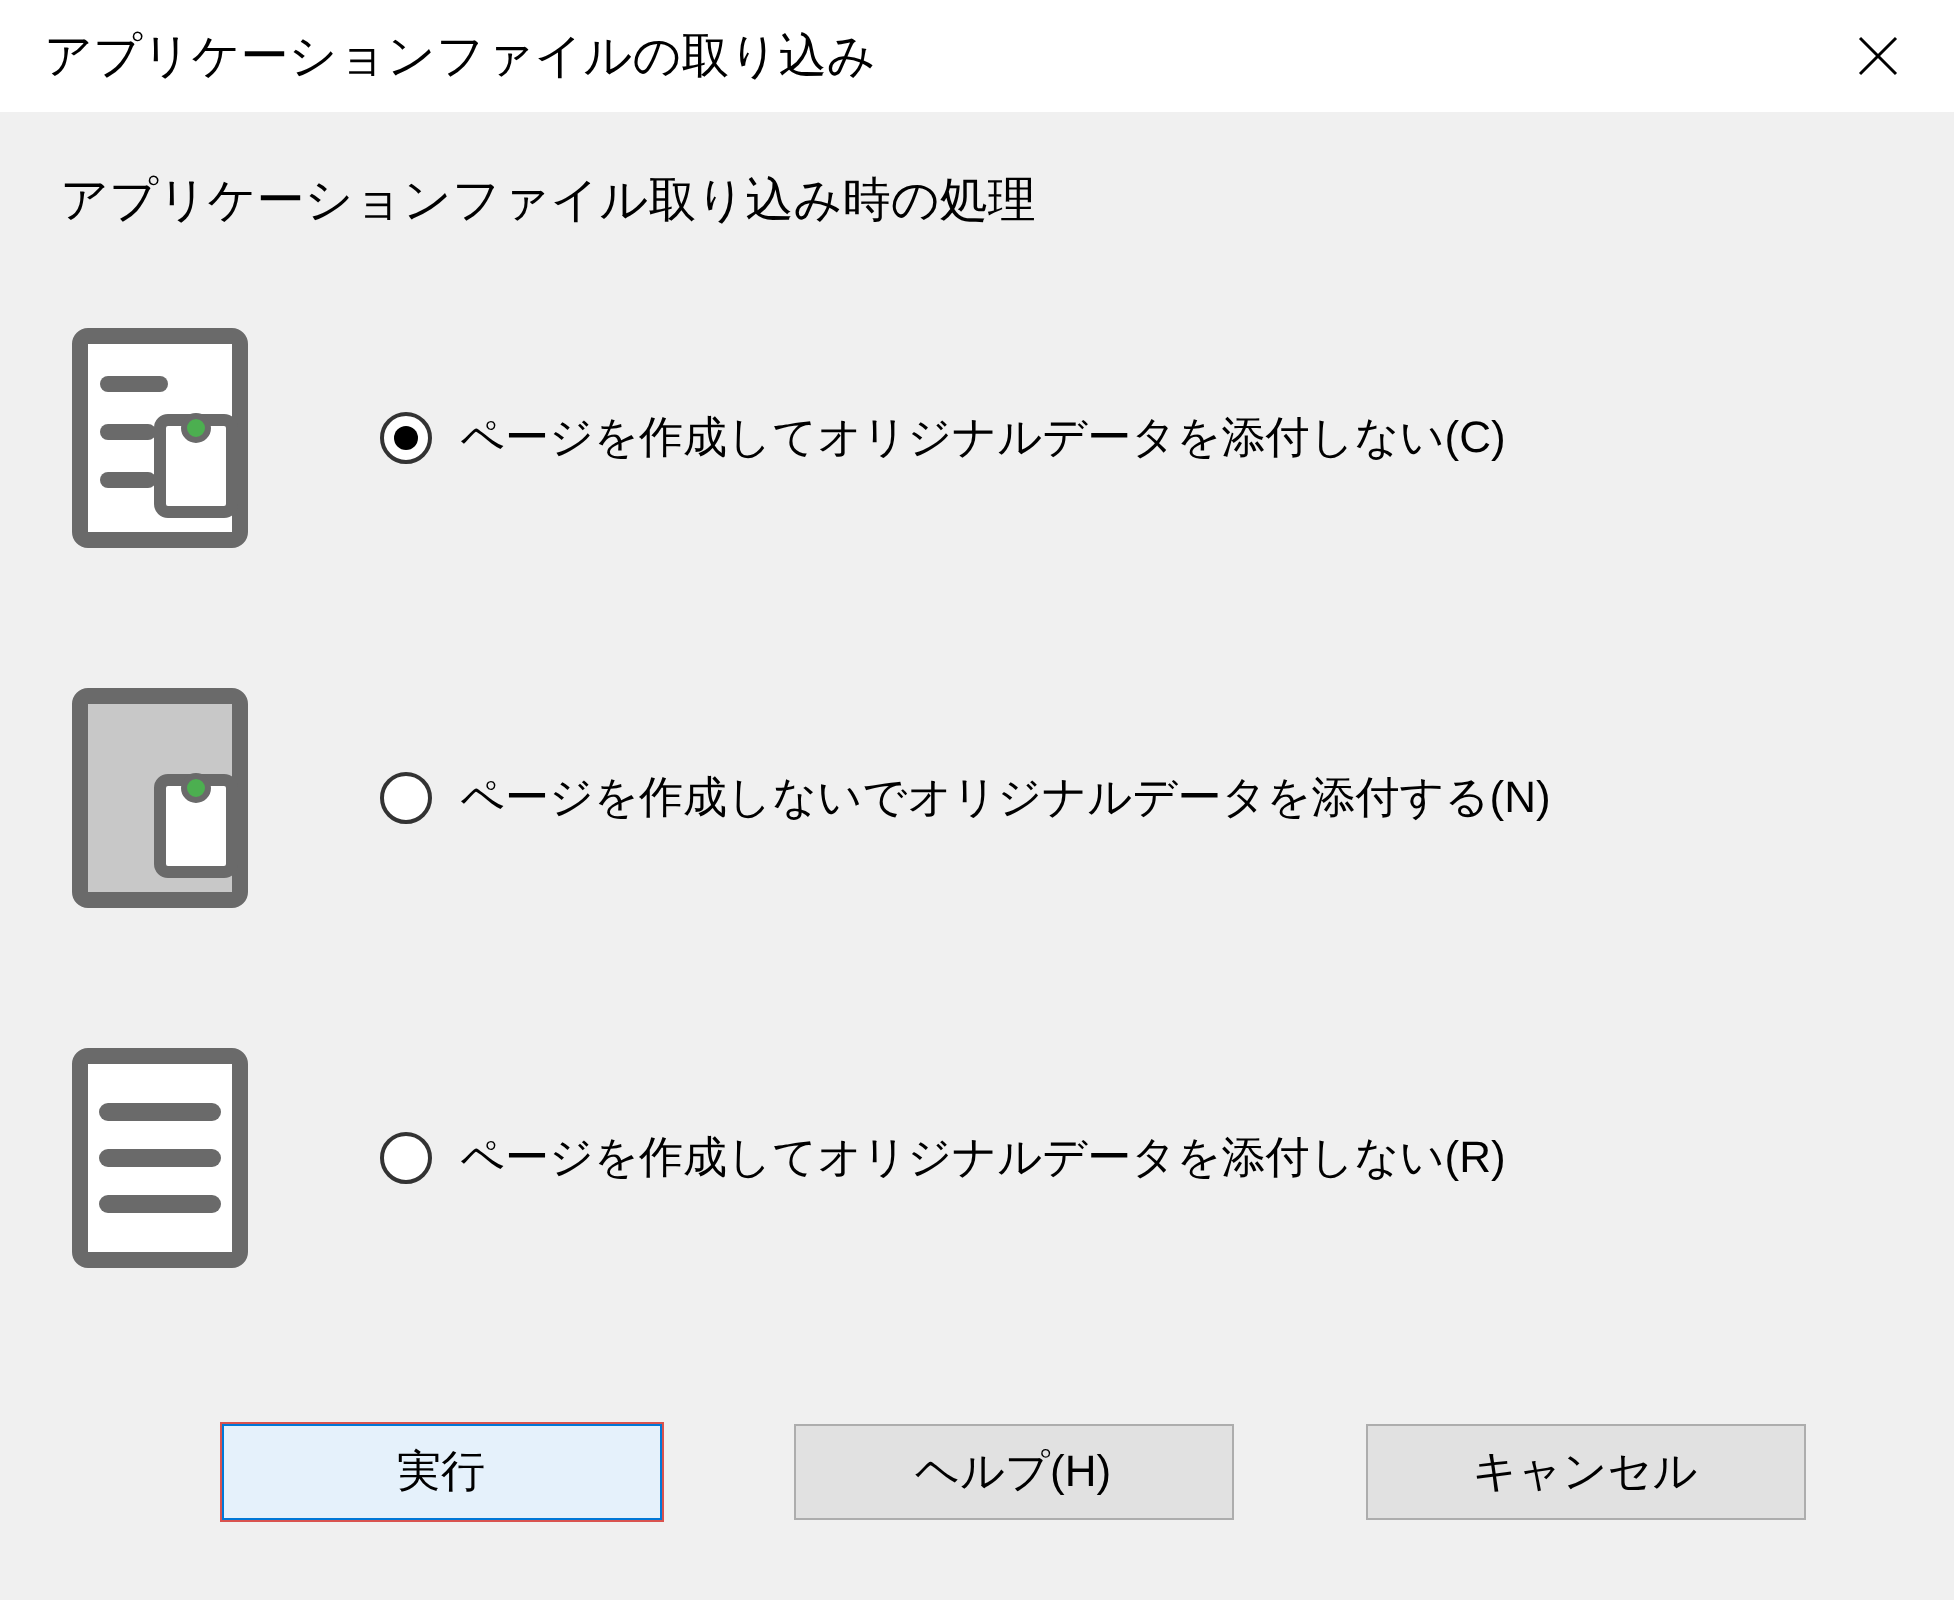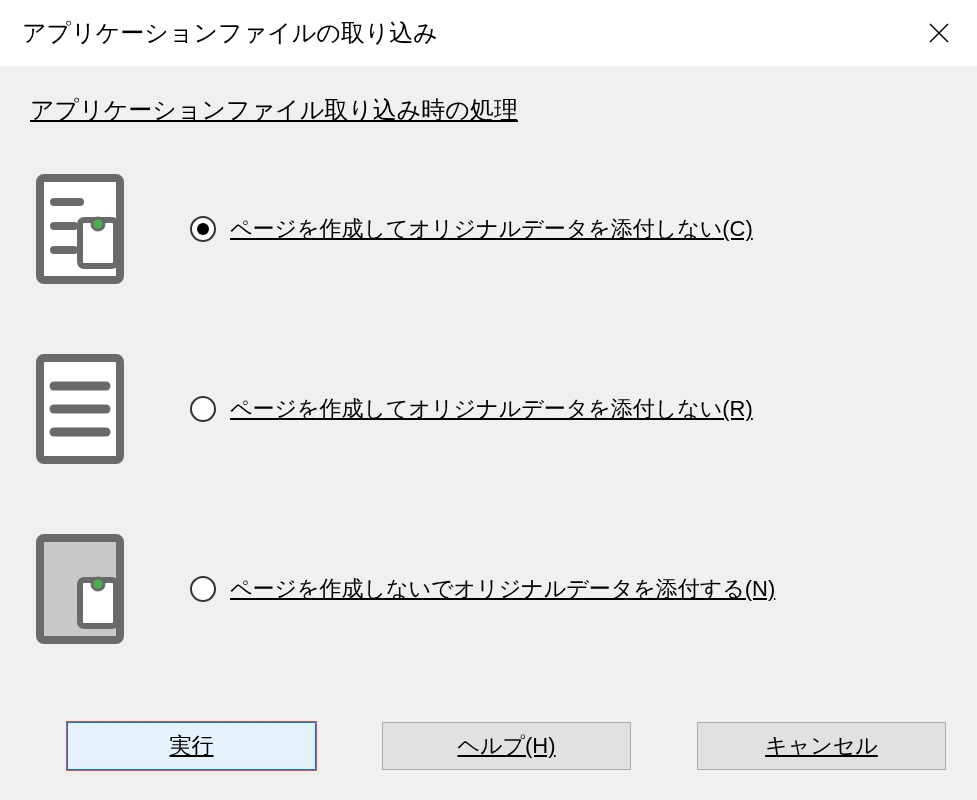--- a/index.html
+++ b/index.html
@@ -9,42 +9,41 @@
     height: 800px;
     background: #f0f0f0;
     font-family: "Yu Gothic UI", "Meiryo", "MS PGothic", sans-serif;
     font-size: 20px;
     color: #000;
   }
   .titlebar {
     display: flex;
     align-items: center;
     justify-content: space-between;
-    height: 66px;
+    height: 56px;
     background: #ffffff;
     padding: 0 18px 0 22px;
     box-sizing: border-box;
   }
   .titlebar .title {
     font-size: 24px;
     color: #000;
   }
   .close-btn {
     width: 40px;
     height: 40px;
     display: flex;
     align-items: center;
     justify-content: center;
     cursor: pointer;
   }
   .close-btn svg { display:block; }
 
   .body {
     padding: 28px 30px 0 30px;
-    text-decoration: underline;
   }
   .subtitle {
     font-size: 24px;
     color: #000;
     margin-bottom: 48px;
   }
 
   .option-row {
     display: flex;
     align-items: center;
@@ -80,21 +79,21 @@
     color: #000;
   }
 
   .button-row {
     display: flex;
     justify-content: center;
     gap: 30px;
     padding-top: 8px;
   }
   .btn {
-    width: 249px;
+    width: 220px;
     height: 48px;
     border: 1px solid #adadad;
     background: #e1e1e1;
     font-size: 22px;
     display: flex;
     align-items: center;
     justify-content: center;
     cursor: pointer;
     box-sizing: border-box;
     margin-left: 36px;
@@ -135,40 +134,40 @@
         <circle cx="68" cy="50" r="6" fill="#4caf50" stroke="#6a6a6a" stroke-width="3"></circle>
       </svg>
     </div>
     <div class="radio checked"></div>
     <div class="option-label">ページを作成してオリジナルデータを添付しない(C)</div>
   </div>
 
   <div class="option-row">
     <div class="icon-slot">
       <svg width="100" height="110" viewBox="0 0 100 110">
+        <rect x="10" y="4" width="80" height="102" rx="4" fill="#c8c8c8" stroke="#6a6a6a" stroke-width="8"></rect>
+        <rect x="50" y="46" width="36" height="46" rx="4" fill="#fff" stroke="#6a6a6a" stroke-width="6"></rect>
+        <circle cx="68" cy="50" r="6" fill="#4caf50" stroke="#6a6a6a" stroke-width="3"></circle>
+      </svg>
+    </div>
+    <div class="radio"></div>
+    <div class="option-label">ページを作成しないでオリジナルデータを添付する(N)</div>
+  </div>
+
+  <div class="option-row">
+    <div class="icon-slot">
+      <svg width="100" height="110" viewBox="0 0 100 110">
         <rect x="10" y="4" width="80" height="102" rx="4" fill="#fff" stroke="#6a6a6a" stroke-width="8"></rect>
         <line x1="24" y1="32" x2="76" y2="32" stroke="#6a6a6a" stroke-width="9" stroke-linecap="round"></line>
         <line x1="24" y1="55" x2="76" y2="55" stroke="#6a6a6a" stroke-width="9" stroke-linecap="round"></line>
         <line x1="24" y1="78" x2="76" y2="78" stroke="#6a6a6a" stroke-width="9" stroke-linecap="round"></line>
       </svg>
     </div>
     <div class="radio"></div>
     <div class="option-label">ページを作成してオリジナルデータを添付しない(R)</div>
   </div>
 
-  <div class="option-row">
-    <div class="icon-slot">
-      <svg width="100" height="110" viewBox="0 0 100 110">
-        <rect x="10" y="4" width="80" height="102" rx="4" fill="#c8c8c8" stroke="#6a6a6a" stroke-width="8"></rect>
-        <rect x="50" y="46" width="36" height="46" rx="4" fill="#fff" stroke="#6a6a6a" stroke-width="6"></rect>
-        <circle cx="68" cy="50" r="6" fill="#4caf50" stroke="#6a6a6a" stroke-width="3"></circle>
-      </svg>
-    </div>
-    <div class="radio"></div>
-    <div class="option-label">ページを作成しないでオリジナルデータを添付する(N)</div>
-  </div>
-
   <div class="button-row">
     <div class="btn primary">実行</div>
     <div class="btn">ヘルプ(H)</div>
     <div class="btn">キャンセル</div>
   </div>
 </div>
 
 </body></html>

